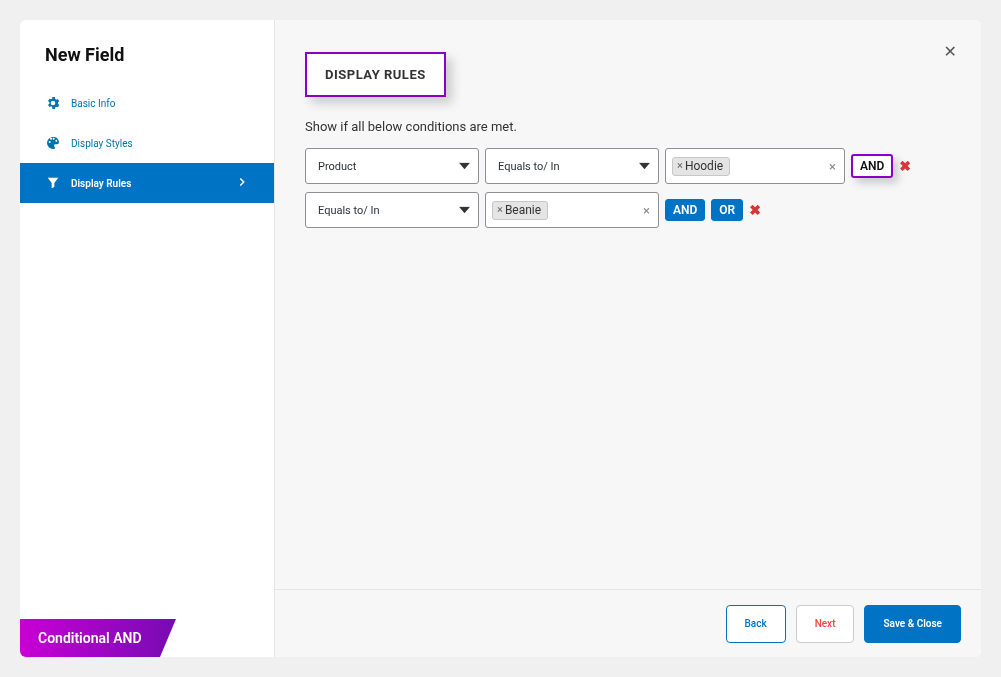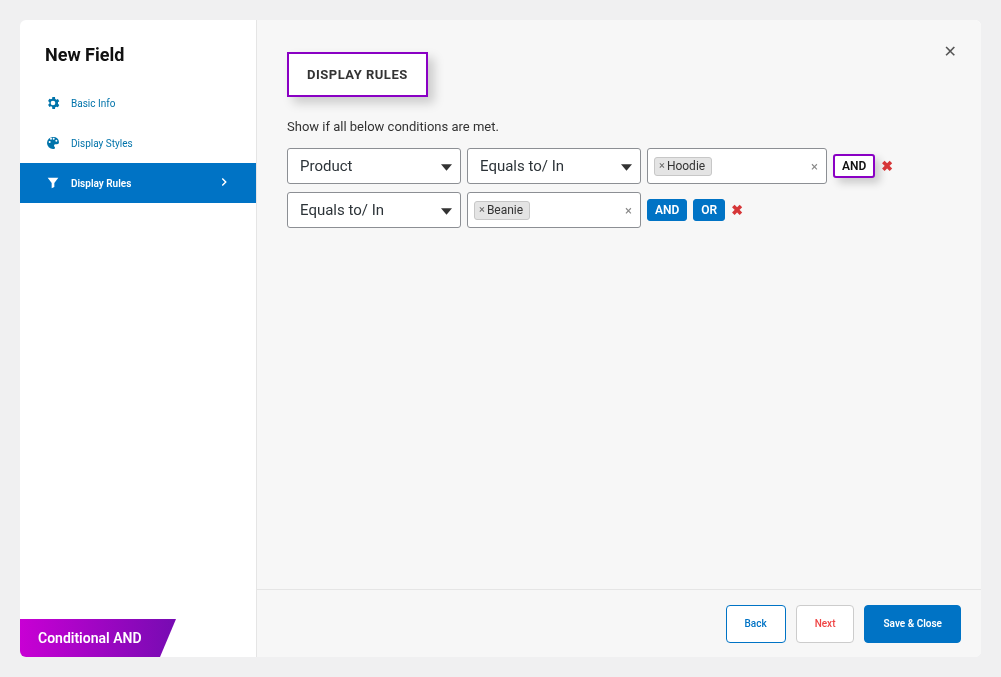--- a/index.html
+++ b/index.html
@@ -17,21 +17,21 @@
     background: #fff;
     width: 961px;
     height: 637px;
     border-radius: 6px;
     display: flex;
     position: relative;
     overflow: hidden;
   }
   
   .sidebar {
-    width: 237px;
+    width: 255px;
     border-right: 1px solid #e5e5e5;
     display: flex;
     flex-direction: column;
     position: relative;
   }
   .sidebar-title {
     font-size: 18px;
     font-weight: 700;
     padding: 24px 25px 18px;
     color: #111;
@@ -121,21 +121,21 @@
     margin-bottom: 8px;
   }
   .sel {
     position: relative;
     background: #fff;
     border: 1px solid #8c8f94;
     border-radius: 3px;
     height: 36px;
     padding: 0 28px 0 12px;
     display: flex; align-items: center;
-    font-size: 15px;
+    font-size: 11px;
     cursor: pointer;
   }
   .sel .sel-caret {
     position: absolute; right: 8px; top: 50%; transform: translateY(-50%);
     color: #444;
   }
   .tagbox {
     background: #fff;
     border: 1px solid #8c8f94;
     border-radius: 3px;

